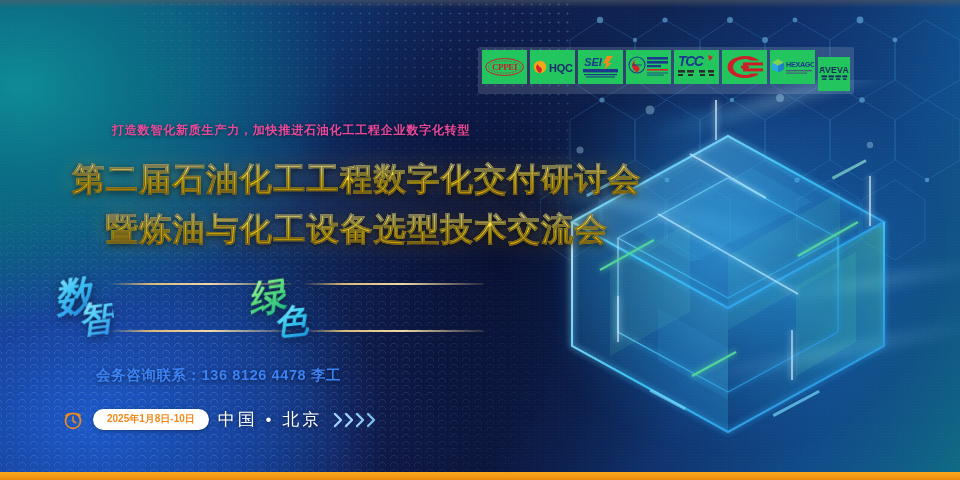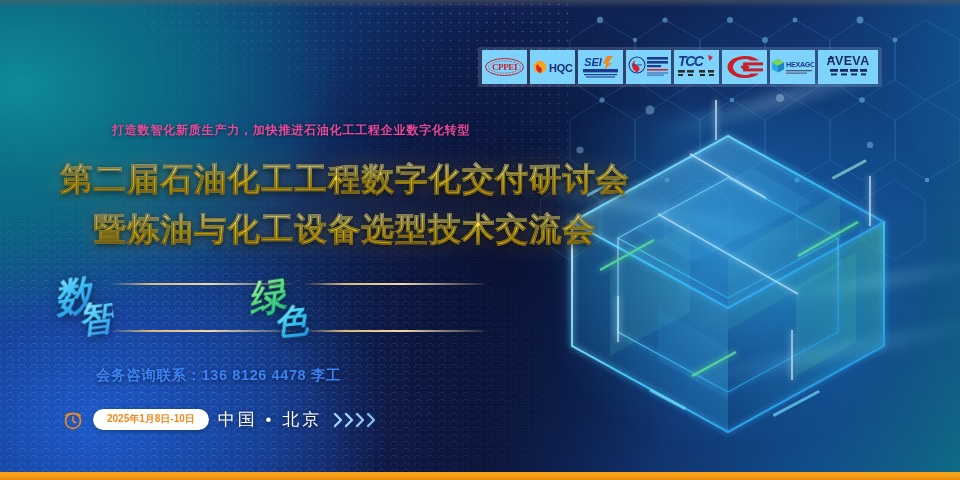--- a/index.html
+++ b/index.html
@@ -78,39 +78,39 @@
 
   
   .logo-strip {
     position: absolute; left: 478px; top: 47px;
     display: flex; gap: 3px; align-items: stretch;
     padding: 3px 4px;
     background: rgba(225,232,245,0.16);
     border-radius: 2px;
   }
   .logo-tile {
-    background: #7dd3fc;
+    background: #22c55e;
     width: 45px; height: 34px;
     display: flex; align-items: center; justify-content: center;
     overflow: hidden;
   }
-  .logo-tile.wide { width: 60px; }
+  .logo-tile.wide { width: 32px; margin-top: 7px; }
   .logo-tile svg { display: block; }
 
   
   .subtitle {
     position: absolute; left: 112px; top: 122px;
     font-size: 12px; font-weight: bold; color: #ec4899;
     letter-spacing: 0.8px;
     text-shadow: 0 1px 4px rgba(0,0,0,0.55);
     white-space: nowrap;
   }
 
   .title-block {
-    position: absolute; left: 0; top: 162px; width: 690px;
+    position: absolute; left: 12px; top: 162px; width: 690px;
     text-align: center;
   }
   .title-line {
     font-size: 32px;
     font-weight: bold;
     letter-spacing: 1.5px;
     line-height: 34px;
     background: linear-gradient(180deg, #fff9a8 0%, #ffe74a 30%, #ffd400 62%, #e8b000 100%);
     -webkit-background-clip: text;
             background-clip: text;

